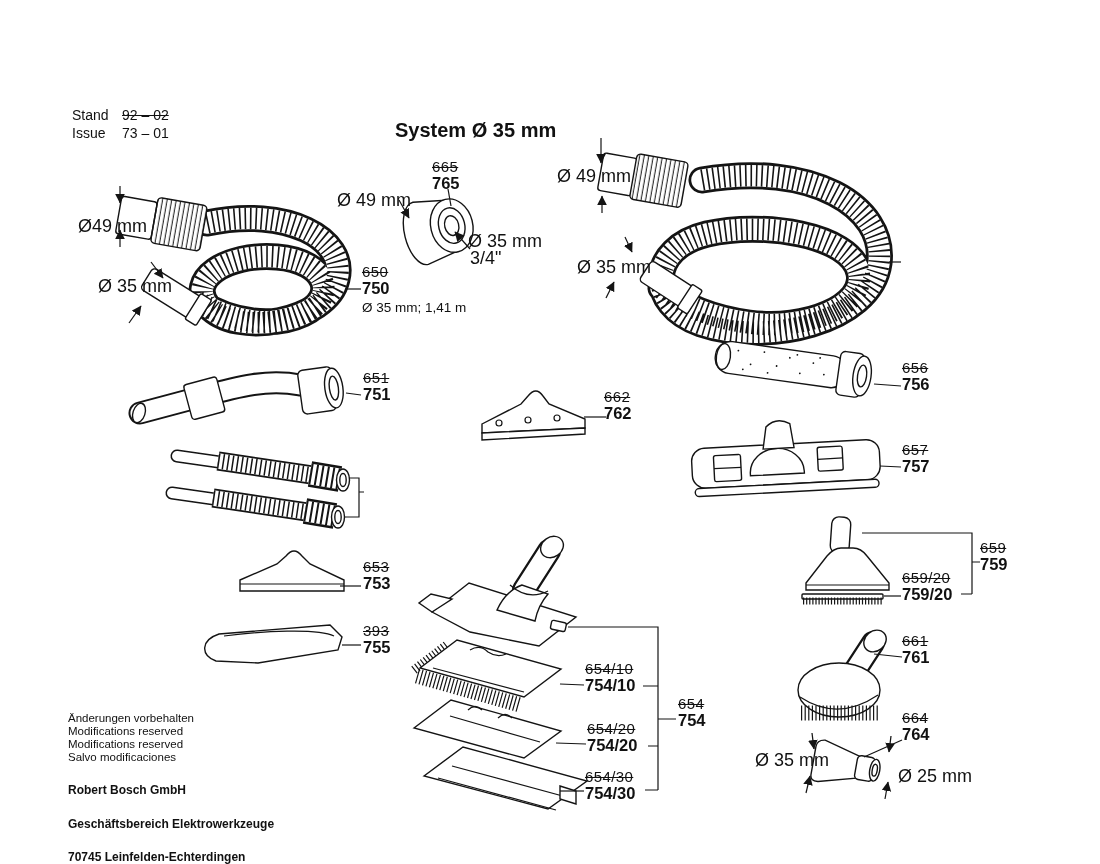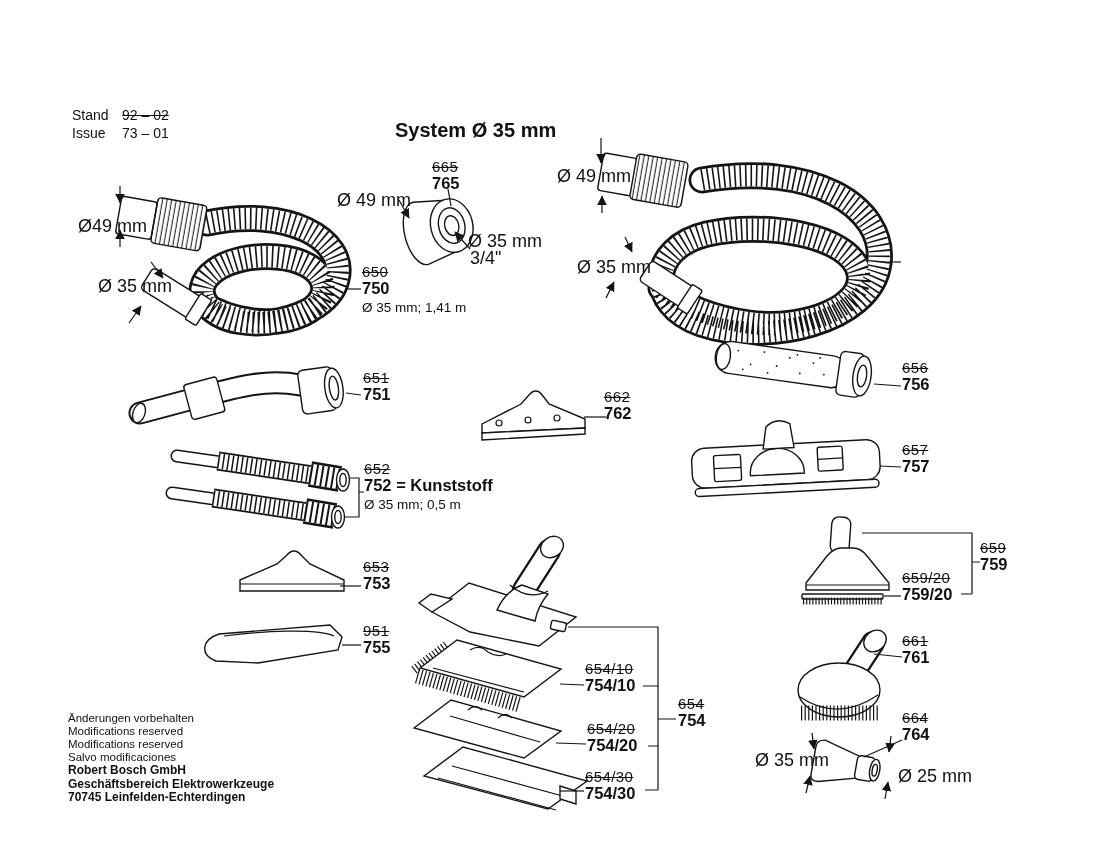--- a/index.html
+++ b/index.html
@@ -34,21 +34,21 @@
   .standblk .lab{display:inline-block;width:50px;}
   .strike{text-decoration:line-through;}
   .system{position:absolute;left:395px;top:119px;font-size:20px;font-weight:700;}
   .part{position:absolute;line-height:17px;}
   .old{display:block;font-size:15px;font-weight:400;text-decoration:line-through;letter-spacing:.4px;}
   .new{display:block;font-size:16.5px;font-weight:700;}
   .note{display:block;font-size:13.5px;font-weight:400;margin-top:2px;}
   .dim{position:absolute;font-size:18px;white-space:nowrap;}
   .footer{position:absolute;left:68px;top:712px;}
   .footer .sm{font-size:11.5px;line-height:13px;}
-  .footer .co{font-size:12px;line-height:13.5px;font-weight:700;}
+  .footer .co{font-size:12px;line-height:13.5px;font-weight:700;margin-top:20px;}
   .footer .co:first-of-type{margin-top:3px;}
 </style>
 </head>
 <body>
 
 <div class="sheet">
 
 <svg width="1100" height="864" viewBox="0 0 1100 864">
   <defs>
     <marker id="arw" markerWidth="9" markerHeight="9" refX="7.5" refY="4" orient="auto">
@@ -307,31 +307,26 @@
   <span class="new">762</span>
 </div>
 <div class="part" style="left:902px;top:359px">
   <span class="old">656</span>
   <span class="new">756</span>
 </div>
 <div class="part" style="left:902px;top:441px">
   <span class="old">657</span>
   <span class="new">757</span>
 </div>
-<div class="part" style="left:364px;top:460px">
-  <span class="old">652</span>
-  <span class="new"><span>752</span> <span>= Kunststoff</span></span>
-  <span class="note">Ø 35 mm; 0,5 m</span>
-</div>
 <div class="part" style="left:363px;top:558px">
   <span class="old">653</span>
   <span class="new">753</span>
 </div>
 <div class="part" style="left:363px;top:622px">
-  <span class="old">951</span>
+  <span class="old">393</span>
   <span class="new">755</span>
 </div>
 <div class="part" style="left:585px;top:660px">
   <span class="old">654/10</span>
   <span class="new">754/10</span>
 </div>
 <div class="part" style="left:587px;top:720px">
   <span class="old">654/20</span>
   <span class="new">754/20</span>
 </div>

